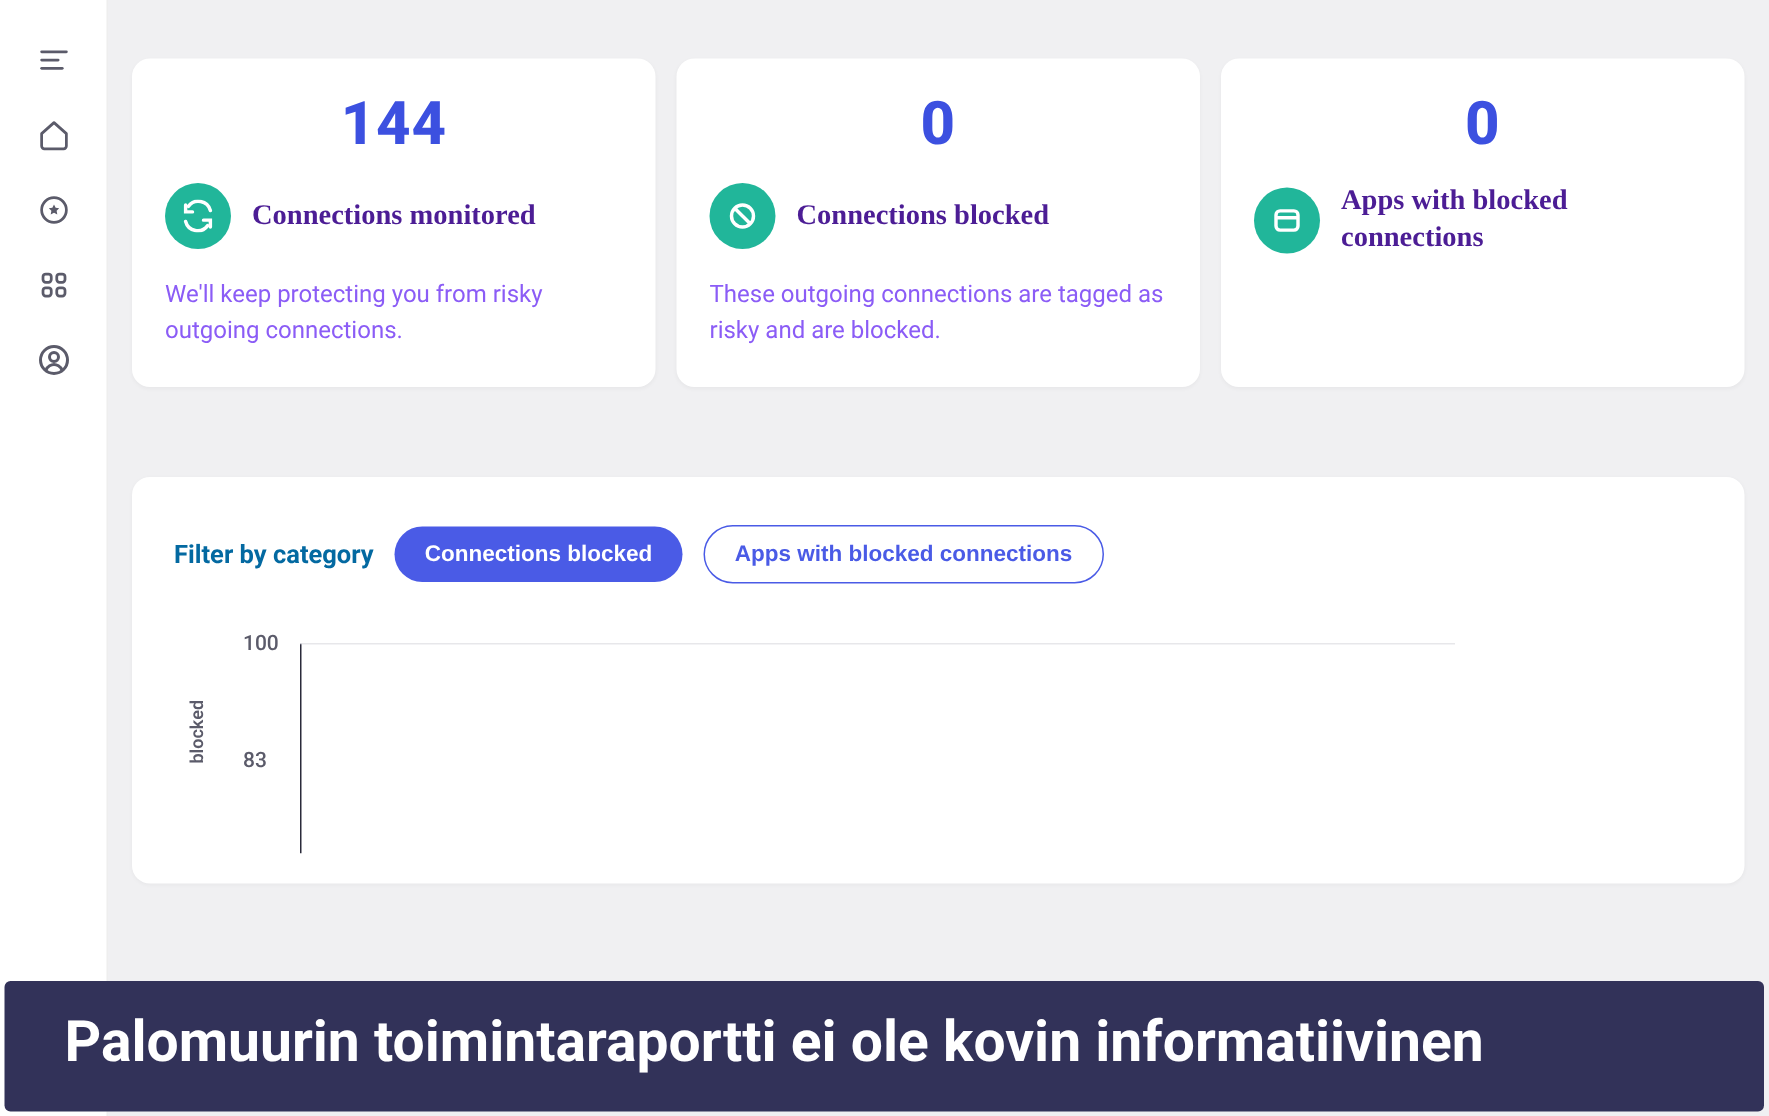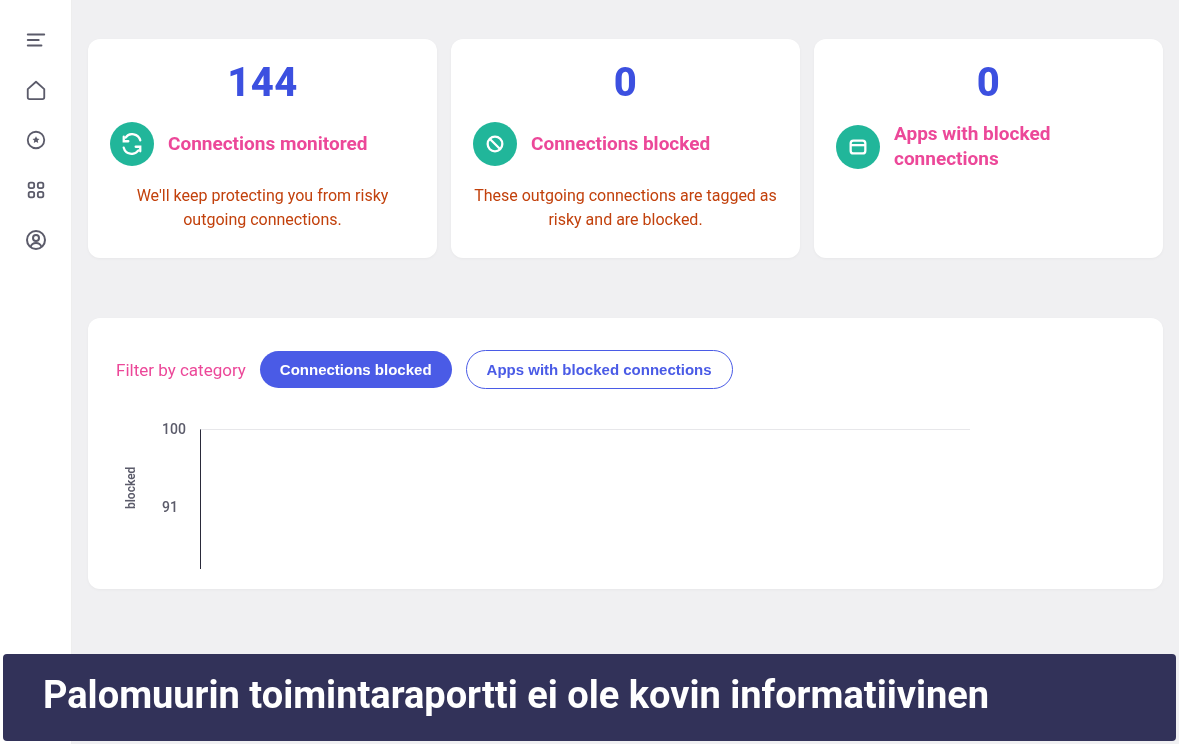--- a/index.html
+++ b/index.html
@@ -79,47 +79,47 @@
       background: #21b69a;
       display: flex;
       align-items: center;
       justify-content: center;
       flex-shrink: 0;
       color: #fff;
     }
     .stat-title {
       font-size: 19px;
       font-weight: 700;
-      color: #ec4899;
+      color: #4c1d95;
       line-height: 1.3;
+      font-family: Liberation Serif, serif;
     }
     .stat-desc {
       font-size: 16px;
-      color: #c2410c;
+      color: #8b5cf6;
       line-height: 1.5;
-      text-align: center;
     }
     .chart-panel {
       background: #ffffff;
       border-radius: 12px;
       margin-top: 60px;
       padding: 32px 28px 10px;
       box-shadow: 0 1px 3px rgba(0,0,0,0.04);
       position: relative;
     }
     .filter-row {
       display: flex;
       align-items: center;
       gap: 14px;
       margin-bottom: 40px;
     }
     .filter-label {
       font-size: 17px;
-      font-weight: 400;
-      color: #ec4899;
+      font-weight: 700;
+      color: #0369a1;
     }
     .pill {
       border-radius: 999px;
       padding: 10px 20px;
       font-size: 15px;
       font-weight: 700;
       cursor: pointer;
       border: none;
       white-space: nowrap;
     }
@@ -268,21 +268,21 @@
     <div class="filter-row">
       <span class="filter-label">Filter by category</span>
       <button class="pill pill-active">Connections blocked</button>
       <button class="pill pill-inactive">Apps with blocked connections</button>
     </div>
 
     <div class="chart-area">
       <div class="y-axis-title">blocked</div>
       <div class="y-ticks">
         <div class="y-tick" style="top:-8px">100</div>
-        <div class="y-tick" style="top:70px">91</div>
+        <div class="y-tick" style="top:70px">83</div>
       </div>
       <svg class="chart-svg" width="870" height="140">
         <line x1="0" y1="0" x2="0" y2="140" stroke="#2a2a3a" stroke-width="2"></line>
         <line x1="-6" y1="0" x2="0" y2="0" stroke="#2a2a3a" stroke-width="2"></line>
         <line x1="-6" y1="78" x2="0" y2="78" stroke="#2a2a3a" stroke-width="2"></line>
         <line x1="0" y1="0" x2="770" y2="0" stroke="#d0d0d6" stroke-width="1"></line>
       </svg>
     </div>
   </div>
 </div>

